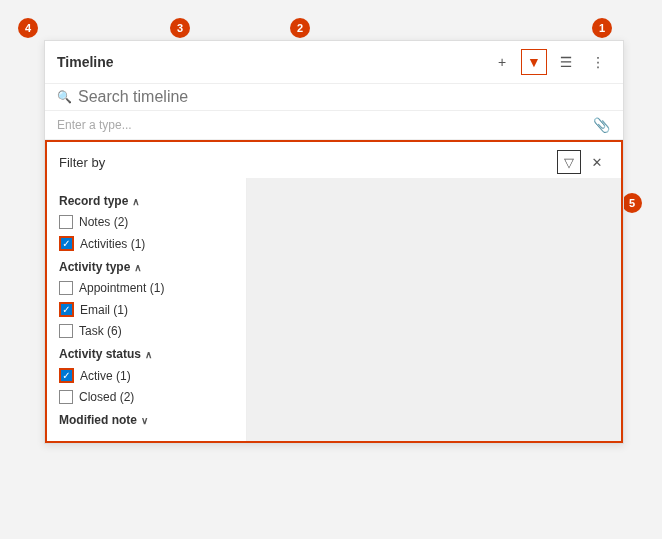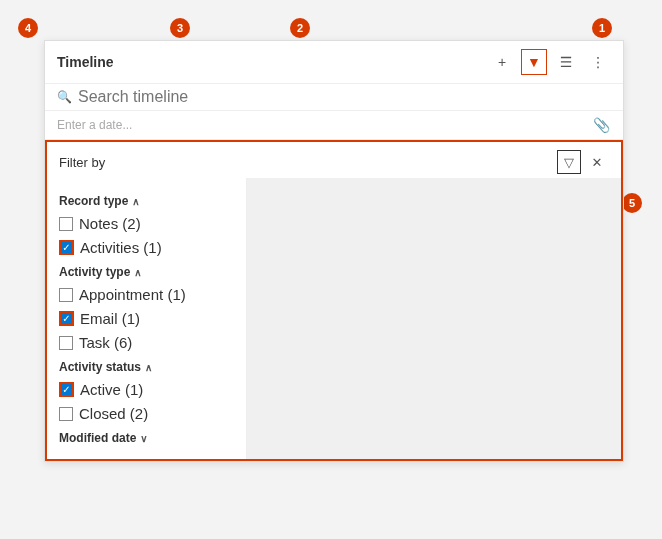--- a/index.html
+++ b/index.html
@@ -151,21 +151,21 @@
       color: #555;
     }
     .filter-option {
       display: flex;
       align-items: center;
       gap: 6px;
       margin-bottom: 5px;
       padding: 1px 0;
     }
     .filter-option label {
-      font-size: 15px;
+      font-size: 12px;
       color: #333;
     }
     .checkbox-checked-box {
       width: 15px;
       height: 15px;
       border: 2px solid #d83b01;
       display: flex;
       align-items: center;
       justify-content: center;
       background: #0078d4;
@@ -242,21 +242,21 @@
           <button class="header-icon-btn">⋮</button>
         </div>
       </div>
 
       <div class="search-bar">
         <span class="search-icon">🔍</span>
         <input class="search-input" type="text" placeholder="Search timeline" style="">
       </div>
 
       <div class="note-input-bar">
-        <span class="note-placeholder">Enter a date...</span>
+        <span class="note-placeholder">Enter a type...</span>
         <span class="note-icon">📎</span>
       </div>
 
       <div class="filter-panel">
         <div class="filter-header-row">
           <span class="filter-by-label">Filter by</span>
           <div class="filter-header-icons">
             <button class="filter-icon-btn outlined">▽</button>
             <button class="filter-icon-btn">✕</button>
           </div>
@@ -308,21 +308,21 @@
                 <span class="checkmark">✓</span>
               </div>
               <label>Active (1)</label>
             </div>
             <div class="filter-option">
               <div class="checkbox-unchecked"></div>
               <label>Closed (2)</label>
             </div>
 
             <div class="section-header">
-              <span>Modified date</span>
+              <span>Modified note</span>
               <span class="chevron">∨</span>
             </div>
 
           </div>
           <div class="filter-right"></div>
         </div>
       </div>
 
     </div>
   </div>

